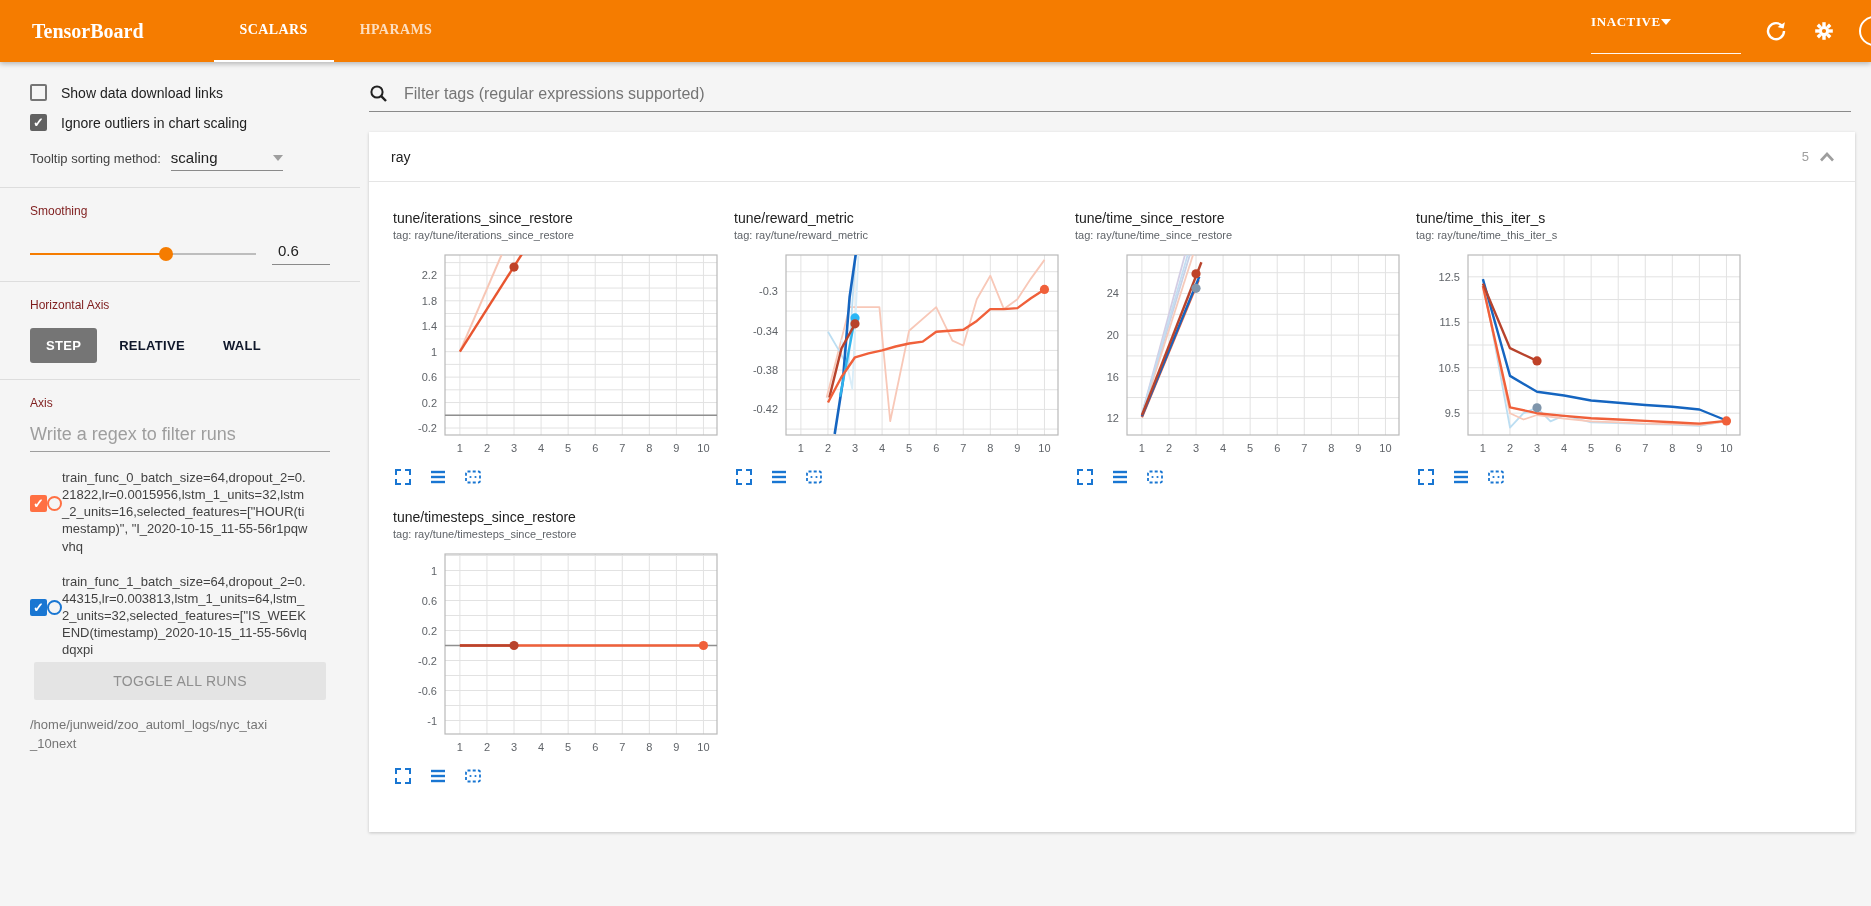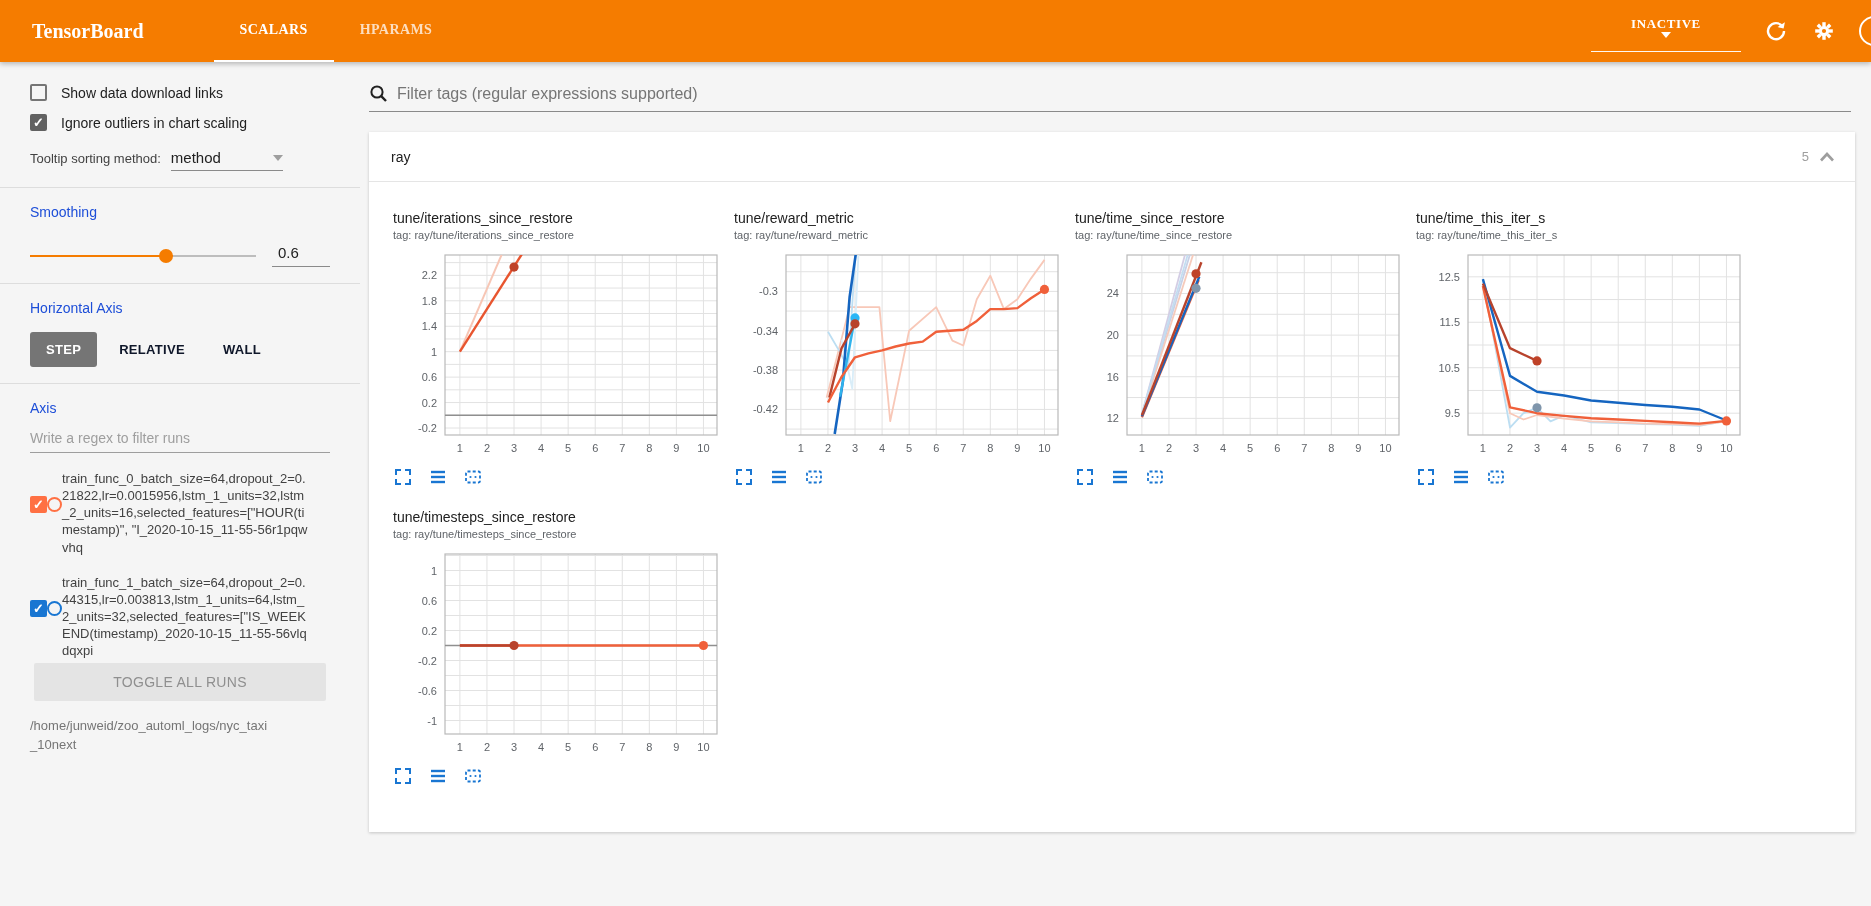--- a/index.html
+++ b/index.html
@@ -8,23 +8,23 @@
 
   
   .header { position:relative; height:62px; background:#f57c00; display:flex; align-items:stretch;
     color:#fff; box-shadow:0 2px 5px rgba(0,0,0,.26); z-index:10; overflow:hidden;font-family:Liberation Serif, serif; }
   .brand { font-size:20px; font-weight:bold; align-self:center; margin:0 70px 0 32px; }
   .tabs { display:flex; }
   .tab { display:flex; align-items:center; padding:0 26px; font-size:14px; font-weight:bold;
     letter-spacing:.4px; color:rgba(255,255,255,.75); border-bottom:2px solid transparent; cursor:pointer; }
   .tab.active { color:#fff; border-bottom-color:#fff; }
   .header-right { margin-left:auto; display:flex; align-items:center; gap:22px; padding-right:0; }
-  .status-select { display:flex; align-items:center; justify-content:space-between; width:150px;
-    border-bottom:1px solid rgba(255,255,255,.95); padding-bottom:13px; margin-top:6px;
-    font-size:13px; font-weight:bold; letter-spacing:.6px; cursor:pointer;flex-direction:column; }
+  .status-select { display:flex; align-items:center; width:150px;
+    border-bottom:1px solid rgba(255,255,255,.95); padding-bottom:23px; margin-top:6px;
+    font-size:13px; font-weight:bold; letter-spacing:.6px; cursor:pointer; }
   .caret-down-w { width:0; height:0; border-left:5px solid transparent; border-right:5px solid transparent;
     border-top:6px solid #fff; }
   .hicon { width:26px; height:26px; cursor:pointer; display:flex; align-items:center; justify-content:center; }
   .help-circle { width:30px; height:30px; border:2px solid #fff; border-radius:50%;
     display:flex; align-items:center; justify-content:center; font-size:15px; font-weight:bold;
     margin-right:-18px; }
 
   
   .sidebar { position:absolute; top:62px; left:0; width:360px; bottom:0; background:#f5f5f5;
     padding-top:22px; overflow:hidden; }
@@ -33,49 +33,49 @@
   .check-row { display:flex; align-items:center; gap:14px; margin-bottom:13px; font-size:14px; cursor:pointer; }
   .checkbox { width:17px; height:17px; border:2px solid #757575; border-radius:2px; flex:none;
     display:flex; align-items:center; justify-content:center; background:#fff0; }
   .checkbox.checked { border-color:#616161; background:#616161; }
   .checkbox.checked::after { content:"✓"; color:#fff; font-size:13px; font-weight:bold; line-height:1; }
   .tooltip-row { display:flex; align-items:baseline; gap:10px; margin-top:18px; font-size:13px; color:#424242; }
   .dd-box { display:flex; align-items:center; justify-content:space-between; width:112px;
     border-bottom:1px solid #8a8a8a; padding-bottom:4px; font-size:15px; color:#212121; cursor:pointer; }
   .caret-down-g { width:0; height:0; border-left:5px solid transparent; border-right:5px solid transparent;
     border-top:6px solid #9e9e9e; }
-  .section-label { font-size:14px; color:#1d4ed8; }
+  .section-label { font-size:12px; color:#7f1d1d; }
   .slider-row { display:flex; align-items:center; gap:16px; margin-top:24px; }
   .slider { position:relative; flex:1; height:2px; background:#bdbdbd; cursor:pointer; }
   .slider-fill { position:absolute; left:0; top:0; height:2px; background:#f57c00; }
   .slider-thumb { position:absolute; top:-6px; width:14px; height:14px; border-radius:50%; background:#f57c00; }
   .slider-value { width:58px; border-bottom:1px solid #8a8a8a; font-size:15px; padding:0 2px 5px 6px; }
   .axis-btns { display:flex; align-items:center; gap:6px; margin-top:16px; }
   .axis-btn { font-size:13px; font-weight:bold; letter-spacing:.3px; color:#0f172a;
     padding:10px 16px; border-radius:3px; cursor:pointer; background:none; border:none;
     font-family:"Liberation Sans",sans-serif; }
   .axis-btn.active { background:#757575; color:#fff; }
   .runs-filter { width:100%; border:none; border-bottom:1px solid #9e9e9e; background:transparent;
-    font-size:14px; padding:10px 0 6px; margin-top:4px; outline:none; font-family:"Liberation Sans",sans-serif; }
+    font-size:18px; padding:10px 0 6px; margin-top:4px; outline:none; font-family:"Liberation Sans",sans-serif; }
   .runs-filter::placeholder { color:#9e9e9e; }
   .runs-scroll { height:206px; overflow:hidden; margin-top:8px; }
   .run-item { display:flex; align-items:flex-start; padding:9px 0; cursor:pointer; }
   .run-cbx { width:17px; height:17px; border-radius:2px; flex:none; margin-top:26px;
     display:flex; align-items:center; justify-content:center; }
   .run-cbx::after { content:"✓"; color:#fff; font-size:13px; font-weight:bold; line-height:1; }
   .run-radio { width:15px; height:15px; border-radius:50%; border:2px solid; flex:none; margin-top:27px; background:#fff0; }
   .run-name { font-size:13px; color:#424242; line-height:1.32; word-break:break-all; width:248px; }
   .toggle-all { display:block; margin:-4px auto 0; width:292px; background:#e4e4e4; border:none;
     color:#8f8f8f; font-size:14px; letter-spacing:.3px; padding:11px 0; border-radius:2px;
     font-family:"Liberation Sans",sans-serif; cursor:pointer; position:relative; z-index:2; }
   .log-dir { margin:16px 30px 0; font-size:13px; color:#757575; word-break:break-all; width:240px; line-height:1.45; }
 
   
   .main { position:absolute; left:360px; top:62px; right:0; bottom:0; overflow:hidden; }
-  .search-row { display:flex; align-items:center; gap:9px; margin:22px 20px 0 9px;
+  .search-row { display:flex; align-items:center; gap:16px; margin:22px 20px 0 9px;
     border-bottom:1px solid #8a8a8a; padding-bottom:8px; }
   .search-input { flex:1; border:none; background:transparent; font-size:16px; outline:none;
     font-family:"Liberation Sans",sans-serif; }
   .search-input::placeholder { color:#757575; }
   .card { margin:20px 16px 0 9px; background:#fff; box-shadow:0 1px 3px rgba(0,0,0,.2); min-height:700px; }
   .card-header { display:flex; align-items:center; height:50px; padding:0 20px 0 22px;
     border-bottom:1px solid #e5e5e5; font-size:14px; color:#212121; cursor:pointer; }
   .card-count { margin-left:auto; display:flex; align-items:center; gap:10px; color:#9e9e9e; font-size:13px; }
   .charts-grid { display:flex; flex-wrap:wrap; padding:14px 16px 10px 10px; }
   .chart-card { width:341px; padding:14px 0 6px 10px; }
@@ -133,21 +133,21 @@
       <span class="checkbox"></span>
       <span>Show data download links</span>
     </div>
     <div class="check-row">
       <span class="checkbox checked"></span>
       <span>Ignore outliers in chart scaling</span>
     </div>
     <div class="tooltip-row">
       <span>Tooltip sorting method:</span>
       <div class="dd-box">
-        <span>method</span>
+        <span>scaling</span>
         <span class="caret-down-g"></span>
       </div>
     </div>
   </div>
   <hr class="divider">
   <div class="side-section">
     <div class="section-label">Smoothing</div>
     <div class="slider-row">
       <div class="slider">
         <div class="slider-fill" style="width: 60%;"></div>

